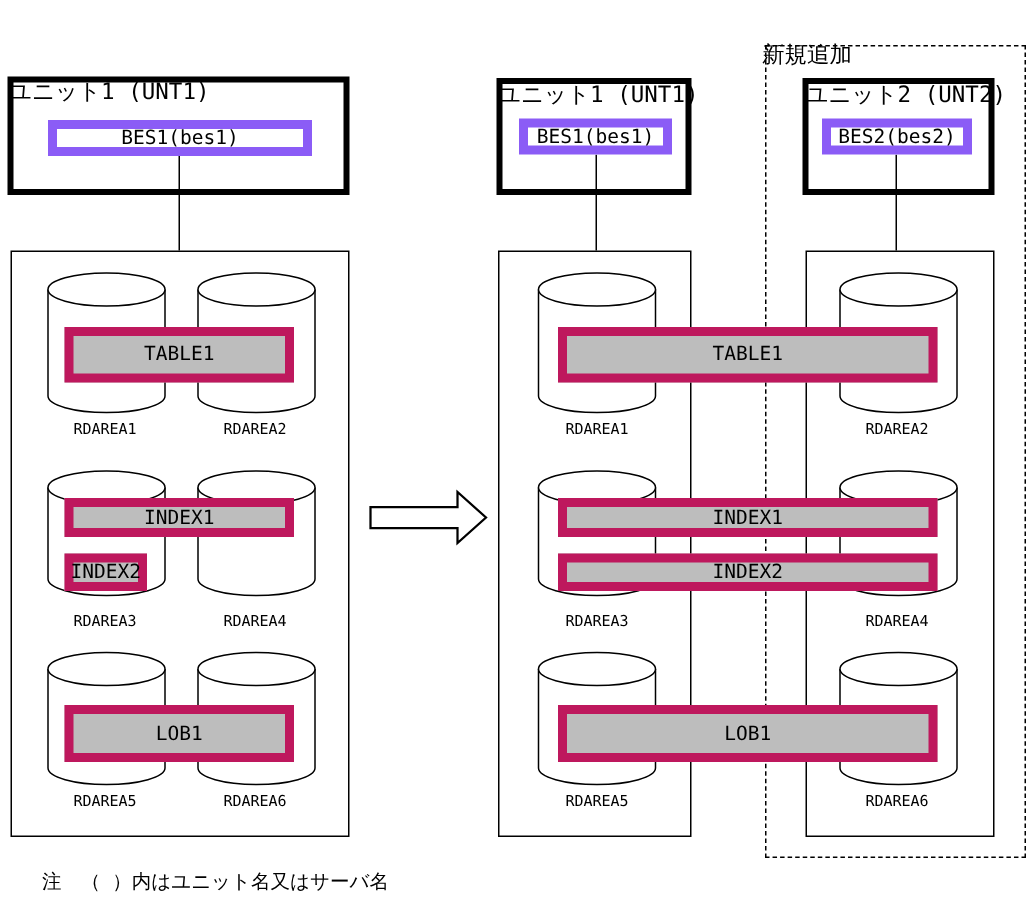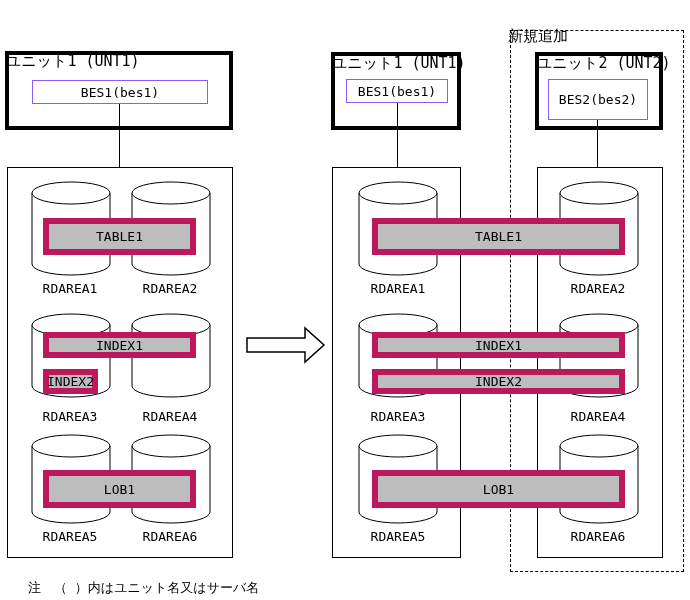--- a/index.html
+++ b/index.html
@@ -3,29 +3,29 @@
 <meta charset="utf-8">
 <style>
   html,body{margin:0;padding:0;background:#ffffff;}
   #stage{
     position:relative;width:690px;height:600px;background:#ffffff;overflow:hidden;
     font-family:"DejaVu Sans Mono","Liberation Mono",monospace;
     color:#000;
   }
   .lbl{position:absolute;font-size:15px;line-height:14px;white-space:nowrap;margin-top:22px;}
   .thick{position:absolute;border:4px solid #000;background:transparent;box-sizing:border-box;z-index:1;}
-  .bes{position:absolute;border:1px solid #8b5cf6;background:#fff;box-sizing:border-box;
+  .bes{position:absolute;border:6px solid #8b5cf6;background:#fff;box-sizing:border-box;
        display:flex;align-items:center;justify-content:center;font-size:13px;z-index:3;}
   .vline{position:absolute;width:1px;background:#000;z-index:2;}
   .storage{position:absolute;border:1px solid #000;background:#fff;box-sizing:border-box;z-index:0;}
   .dashed{position:absolute;border:1px dashed #000;background:transparent;box-sizing:border-box;z-index:0;}
   .cyl{position:absolute;z-index:2;}
   .bar{position:absolute;background:#bdbdbd;border:6px solid #be185d;box-sizing:border-box;
        display:flex;align-items:center;justify-content:center;font-size:13px;z-index:5;}
-  .rdlbl{position:absolute;width:120px;text-align:center;font-size:13px;white-space:nowrap;z-index:4;}
+  .rdlbl{position:absolute;width:120px;text-align:center;font-size:10px;white-space:nowrap;z-index:4;}
   .arrow{position:absolute;z-index:2;}
   .note{position:absolute;font-size:13px;white-space:nowrap;}
 </style>
 </head>
 <body>
 
 <div id="stage">
 
   <div class="lbl" style="left:6px;top:32px;">ユニット1 (UNT1)</div>
   <div class="thick" style="left:5px;top:51px;width:228px;height:79px;"></div>
@@ -78,21 +78,21 @@
   <div class="dashed" style="left:510px;top:30px;width:174px;height:542px;"></div>
 
   <div class="lbl" style="left:332px;top:34px;">ユニット1 (UNT1)</div>
   <div class="thick" style="left:331px;top:52px;width:130px;height:78px;"></div>
   <div class="bes" style="left:346px;top:79px;width:102px;height:24px;">BES1(bes1)</div>
   <div class="vline" style="left:397px;top:103px;height:64px;"></div>
   <div class="storage" style="left:332px;top:167px;width:129px;height:391px;"></div>
 
   <div class="lbl" style="left:537px;top:34px;">ユニット2 (UNT2)</div>
   <div class="thick" style="left:535px;top:52px;width:128px;height:78px;"></div>
-  <div class="bes" style="left:548px;top:79px;width:100px;height:41px;">BES2(bes2)</div>
+  <div class="bes" style="left:548px;top:79px;width:100px;height:24px;">BES2(bes2)</div>
   <div class="vline" style="left:597px;top:103px;height:64px;"></div>
   <div class="storage" style="left:537px;top:167px;width:126px;height:391px;"></div>
 
   <svg class="cyl" style="left:358px;top:181px;" width="80" height="95">
     <path d="M1,12 V83 a39,11 0 0 0 78,0 V12" fill="#fff" stroke="#000"></path>
       <ellipse cx="40" cy="12" rx="39" ry="11" fill="#fff" stroke="#000"></ellipse>
     </svg>
   <svg class="cyl" style="left:559px;top:181px;" width="80" height="95">
     <path d="M1,12 V83 a39,11 0 0 0 78,0 V12" fill="#fff" stroke="#000"></path>
       <ellipse cx="40" cy="12" rx="39" ry="11" fill="#fff" stroke="#000"></ellipse>

